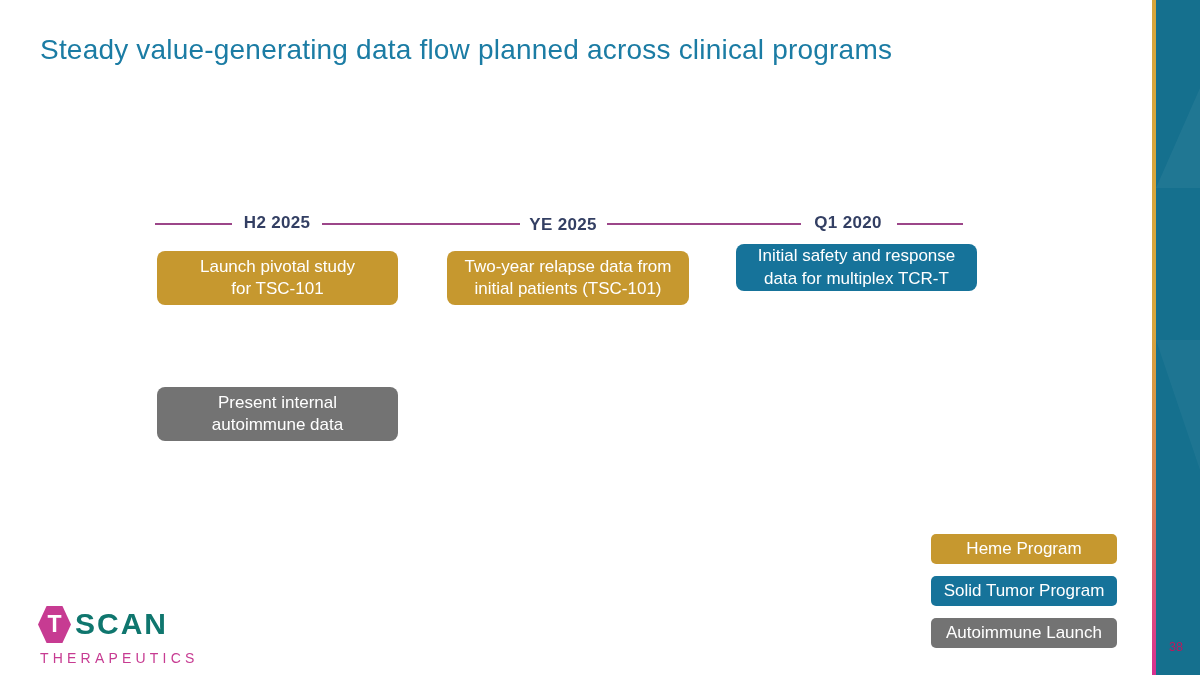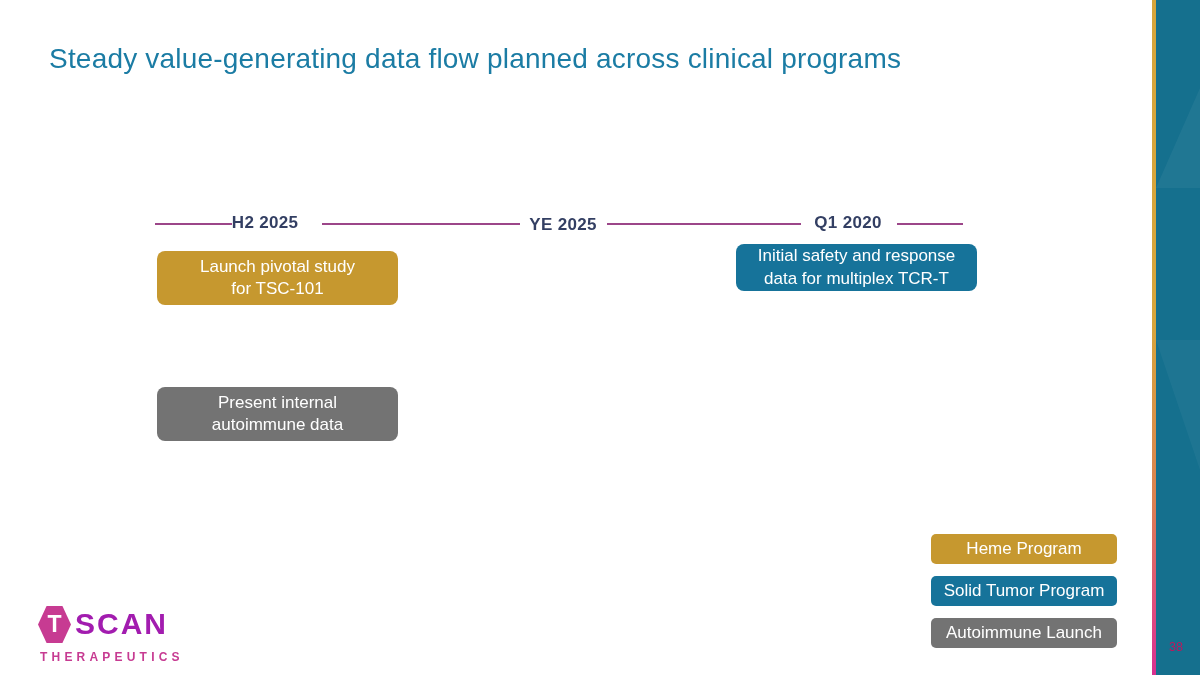--- a/index.html
+++ b/index.html
@@ -1,21 +1,21 @@
 <!DOCTYPE html>
 <html><head>
 <meta charset="utf-8">
 <style>
   html,body { margin:0; padding:0; background:#ffffff; }
   .slide {
     position:relative; width:1200px; height:675px; background:#ffffff;
     overflow:hidden; font-family:"Liberation Sans", sans-serif;
   }
   .title {
-    position:absolute; left:36px; top:30px; margin:13px;
+    position:absolute; left:36px; top:30px; margin:4px;
     font-size:28px; font-weight:400; color:#1B7CA4; letter-spacing:0.2px;
   }
   
   .tl-seg { position:absolute; top:223px; height:2px; background:#9C4689; }
   .tl-label {
     position:absolute; top:213px; font-size:17px; font-weight:700;
     color:#333F63; text-align:center; letter-spacing:0.3px;
   }
   
   .box {
@@ -36,24 +36,24 @@
   
   .logo { position:absolute; left:38px; top:604px; width:140px; height:54px; }
   .logo-hex {
     position:absolute; left:0; top:2px; width:33px; height:37px; background:#C73B92;
     clip-path:polygon(26% 0, 74% 0, 100% 50%, 74% 100%, 26% 100%, 0 50%);
     display:flex; align-items:center; justify-content:center;
     color:#ffffff; font-weight:700; font-size:23px;
   }
   .logo-scan {
     position:absolute; left:37px; top:3px; font-size:30px; font-weight:700;
-    color:#a21caf; letter-spacing:2px;
+    color:#0f766e; letter-spacing:2px;
   }
   .logo-tag {
-    position:absolute; left:2px; top:46px; font-size:12px; font-weight:700;
+    position:absolute; left:2px; top:46px; font-size:14px; font-weight:400;
     color:#C73B92; letter-spacing:4.2px;text-align:right;
   }
   
   .side-line {
     position:absolute; left:1152px; top:0; width:4px; height:675px;
     background:linear-gradient(180deg,#D7A53C 0%,#D7A53C 48%,#DB8150 74%,#E04C7E 90%,#D73090 100%);
   }
   .side-panel { position:absolute; left:1156px; top:0; width:44px; height:675px; background:#15708E; }
   .side-panel .facet1 {
     position:absolute; left:0; top:88px; width:44px; height:100px;
@@ -67,32 +67,34 @@
 </style>
 </head>
 <body>
 
 <div class="slide">
 
   <h1 class="title">Steady value-generating data flow planned across clinical programs</h1>
 
   <div>
     <div class="tl-seg" style="left:155px;width:77px"></div>
-    <div class="tl-label" style="left:218px;width:94px">H2 2025</div>
+    <div class="tl-label" style="left:230px;width:94px">H2 2025</div>
     <div class="tl-seg" style="left:322px;width:198px"></div>
     <div class="tl-label" style="left:516px;width:94px;top:215px">YE 2025</div>
     <div class="tl-seg" style="left:607px;width:194px"></div>
     <div class="tl-label" style="left:801px;width:94px">Q1 2020</div>
     <div class="tl-seg" style="left:897px;width:66px"></div>
   </div>
 
   <div class="box heme" style="left:157px;top:251px;width:241px;height:54px">Launch pivotal study
 for TSC-101</div>
   <div class="box autoimmune" style="left:157px;top:387px;width:241px;height:54px">Present internal
 autoimmune data</div>
+  <div class="box heme" style="left:447px;top:251px;width:242px;height:54px">Two-year relapse data from
+initial patients (TSC-101)</div>
   <div class="box solid_tumor" style="left:736px;top:244px;width:241px;height:47px">Initial safety and response
 data for multiplex TCR-T</div>
 
   <div>
     <div class="legend-box heme" style="top:534px">Heme Program</div>
     <div class="legend-box solid_tumor" style="top:576px">Solid Tumor Program</div>
     <div class="legend-box autoimmune" style="top:618px">Autoimmune Launch</div>
   </div>
 
   <div class="logo">

